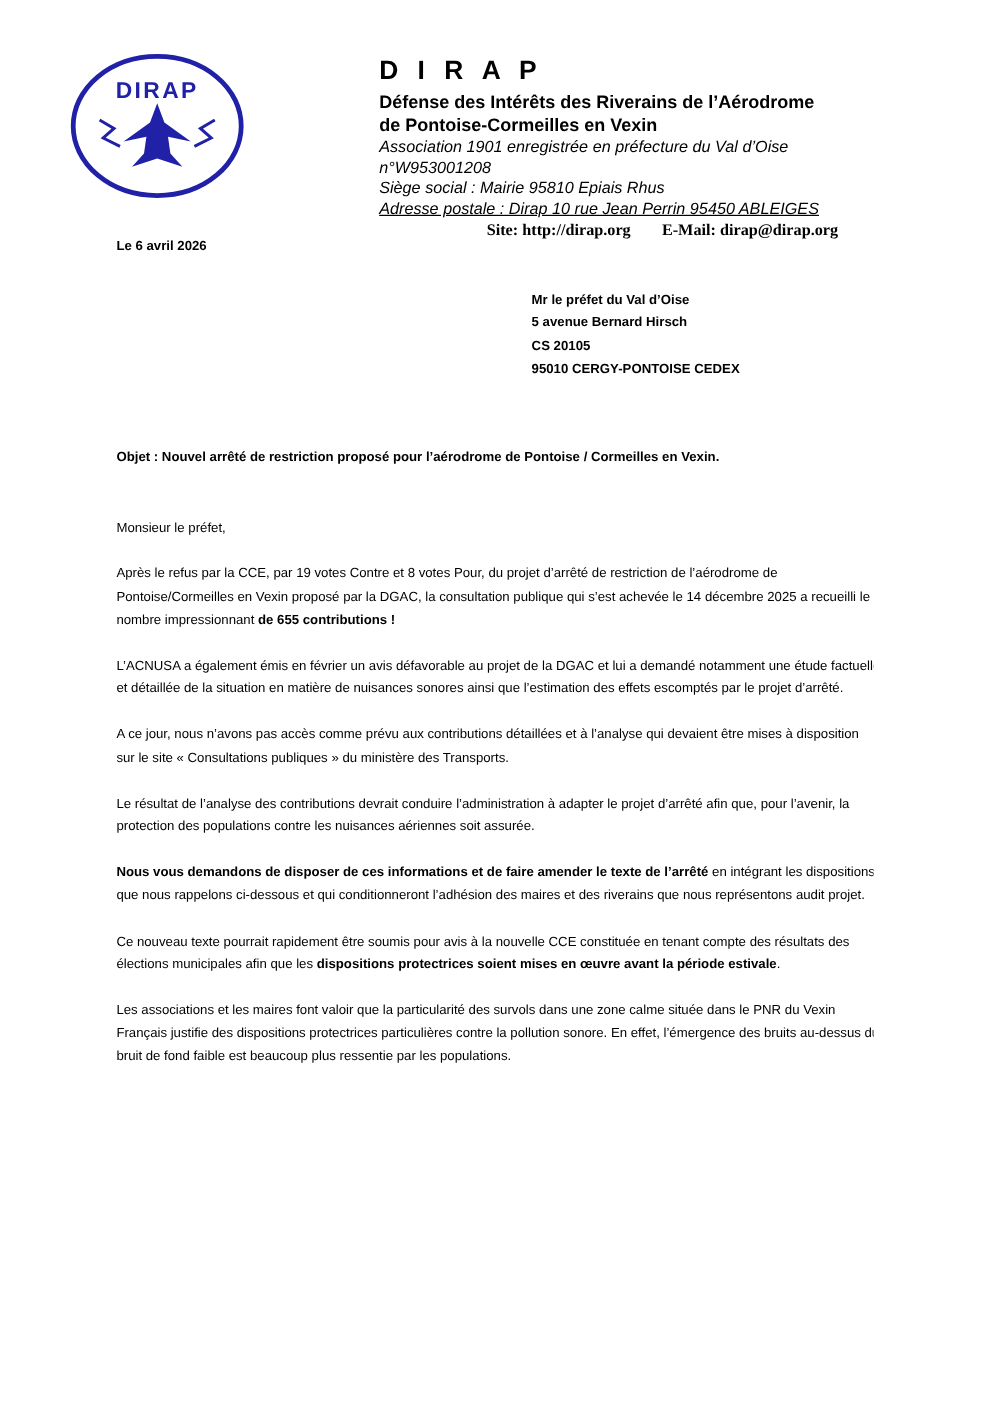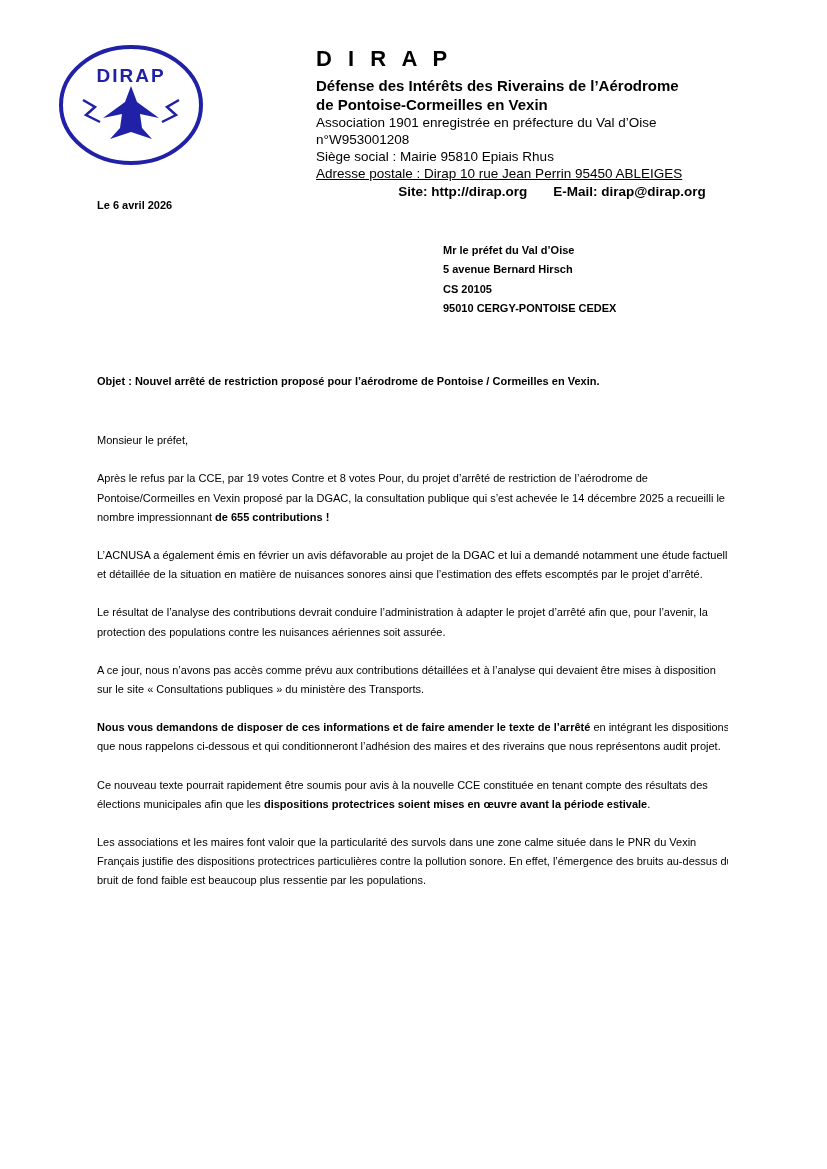--- a/index.html
+++ b/index.html
@@ -5,23 +5,23 @@
   * { margin:0; padding:0; box-sizing:border-box; }
   html,body { background:#ffffff; }
   body { font-family:"Liberation Sans", sans-serif; color:#000; }
   .page { position:relative; width:728px; height:1169px; background:#fff; overflow:hidden; }
 
   .logo { position:absolute; left:55px; top:42px; width:152px; height:128px; }
 
   .header-text { position:absolute; left:316px; top:46px; width:472px; text-align:left; }
   .title { font-weight:bold; font-size:22px; letter-spacing:5px; line-height:26px; margin-bottom:4px; }
   .sub { font-weight:bold; font-size:15px; line-height:19px; }
-  .small { font-size:13.5px; line-height:17px; }
+  .small { font-size:13.5px; line-height:17px;font-style:italic; }
   .underline { text-decoration:underline; }
-  .site-line { font-weight:bold; font-size:13.5px; line-height:18px; display:flex; justify-content:center; gap:26px; margin-top:1px; }
+  .site-line { font-weight:bold; font-size:13.5px; line-height:18px; display:flex; justify-content:center; gap:26px; margin-top:1px;font-family:Liberation Serif, serif; }
 
   .content { position:absolute; left:97px; top:196px; width:637px; font-size:11px; line-height:19.2px; }
   .date { font-weight:bold; }
   .recipient { margin-left:346px; margin-top:26px; font-weight:bold; }
   .subject { margin-top:54px; font-weight:bold; }
   .salutation { margin-top:40px; }
   .letter-body { margin-top:19px; }
   .para { margin:0 0 19px 0; }
   .bold { font-weight:bold; }
 </style>
@@ -64,21 +64,21 @@
         <div>95010 CERGY-PONTOISE CEDEX</div>
       </div>
 
     <div class="subject">Objet : Nouvel arrêté de restriction proposé pour l’aérodrome de Pontoise / Cormeilles en Vexin.</div>
 
     <div class="salutation">Monsieur le préfet,</div>
 
     <div class="letter-body">
         <p class="para"><span>Après le refus par la CCE, par 19 votes Contre et 8 votes Pour, du projet d’arrêté de restriction de l’aérodrome de Pontoise/Cormeilles en Vexin proposé par la DGAC, la consultation publique qui s’est achevée le 14 décembre 2025 a recueilli le nombre impressionnant </span><span class="bold">de 655 contributions !</span></p>
         <p class="para"><span>L’ACNUSA a également émis en février un avis défavorable au projet de la DGAC et lui a demandé notamment une étude factuelle et détaillée de la situation en matière de nuisances sonores ainsi que l’estimation des effets escomptés par le projet d’arrêté.</span></p>
+        <p class="para"><span>A ce jour, nous n’avons pas accès comme prévu aux contributions détaillées et à l’analyse qui devaient être mises à disposition sur le site « Consultations publiques » du ministère des Transports.</span></p>
         <p class="para"><span>Le résultat de l’analyse des contributions devrait conduire l’administration à adapter le projet d’arrêté afin que, pour l’avenir, la protection des populations contre les nuisances aériennes soit assurée.</span></p>
-        <p class="para"><span>A ce jour, nous n’avons pas accès comme prévu aux contributions détaillées et à l’analyse qui devaient être mises à disposition sur le site « Consultations publiques » du ministère des Transports.</span></p>
         <p class="para"><span class="bold">Nous vous demandons de disposer de ces informations et de faire amender le texte de l’arrêté</span><span> en intégrant les dispositions que nous rappelons ci-dessous et qui conditionneront l’adhésion des maires et des riverains que nous représentons audit projet.</span></p>
         <p class="para"><span>Ce nouveau texte pourrait rapidement être soumis pour avis à la nouvelle CCE constituée en tenant compte des résultats des élections municipales afin que les </span><span class="bold">dispositions protectrices soient mises en œuvre avant la période estivale</span><span>.</span></p>
         <p class="para"><span>Les associations et les maires font valoir que la particularité des survols dans une zone calme située dans le PNR du Vexin Français justifie des dispositions protectrices particulières contre la pollution sonore. En effet, l’émergence des bruits au-dessus du bruit de fond faible est beaucoup plus ressentie par les populations.</span></p>
       </div>
   </div>
 
 </div>
 
 </body></html>

